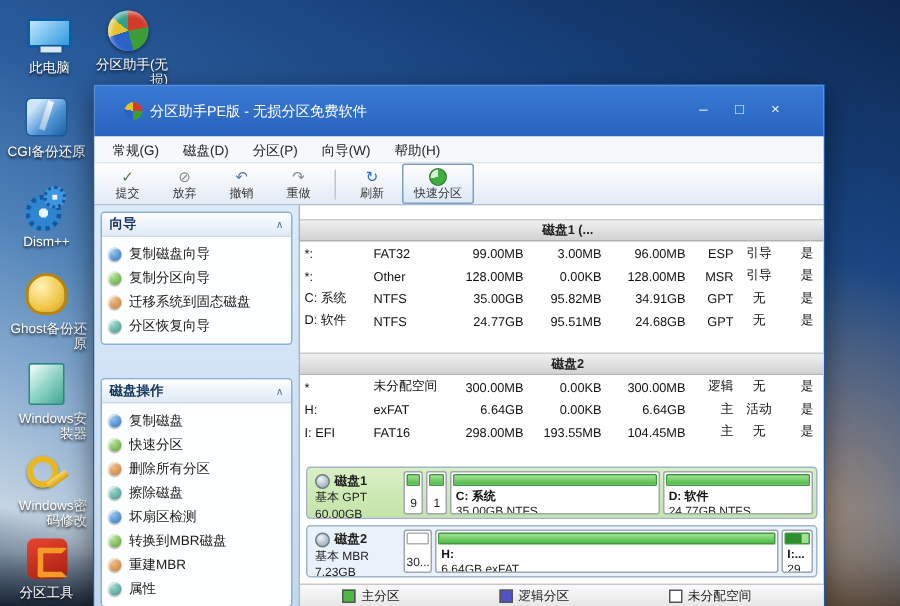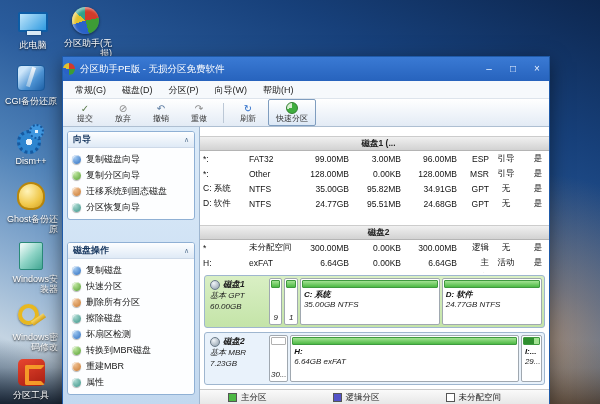--- a/index.html
+++ b/index.html
@@ -31,21 +31,21 @@
   .dg-5::before{content:"";width:22px;height:26px;border-radius:2px;border:1px solid #2a8a78;
      background:linear-gradient(135deg,#e4f6f2 10%,#8ed4c6 50%,#44a894);display:block;}
   .dg-6::before{content:"";width:13px;height:13px;border-radius:50%;border:4px solid #e8b820;position:absolute;left:3px;top:6px;
      box-shadow:0 1px 2px rgba(0,0,0,.5);}
   .dg-6::after{content:"";width:15px;height:5px;background:linear-gradient(#f8d868,#d4a017);position:absolute;right:1px;bottom:8px;transform:rotate(-35deg);}
   .dg-7::before{content:"";width:27px;height:27px;border-radius:5px;background:linear-gradient(160deg,#e8452f,#a81f12);display:block;}
   .dg-7::after{content:"";position:absolute;width:12px;height:12px;left:10px;top:9px;border:4px solid #f59a28;border-right-color:transparent;border-radius:2px;}
   
   .window{position:absolute;left:62px;top:56px;width:486px;height:348px;background:#f0f4f9;
     border:1px solid #1f5aa8;box-shadow:0 6px 18px rgba(0,0,0,.5);display:flex;flex-direction:column;}
-  .titlebar{height:24px;background:linear-gradient(#3a7ad4,#2763bd);display:flex;align-items:center;padding:0 0;gap:5px;flex:0 0 auto;}
+  .titlebar{height:34px;background:linear-gradient(#3a7ad4,#2763bd);display:flex;align-items:center;padding:0 20px;gap:5px;flex:0 0 auto;}
   .appico{width:12px;height:12px;border-radius:50%;flex:0 0 auto;
     background:conic-gradient(#d23b2a 0 25%,#3d9c35 25% 50%,#2a62c8 50% 78%,#e3c22c 78%);}
   .wtitle{flex:1;color:#fff;font-size:9.5px;white-space:nowrap;overflow:hidden;}
   .wctrls{display:flex;}
   .wbtn{width:24px;height:18px;color:#eaf2ff;font-size:10px;line-height:18px;text-align:center;cursor:default;}
   .menubar{height:17px;background:#f6f9fc;border-bottom:1px solid #dde4ec;display:flex;align-items:center;padding:0 4px;flex:0 0 auto;}
   .mitem{font-size:9px;color:#222;padding:0 8px;line-height:16px;}
   .toolbar{height:27px;background:linear-gradient(#ffffff,#e3ebf5);border-bottom:1px solid #aebfd2;display:flex;align-items:center;padding:0 4px;gap:2px;flex:0 0 auto;}
   .titem{width:36px;height:25px;display:flex;flex-direction:column;align-items:center;justify-content:center;}
   .tico{font-size:10px;line-height:11px;height:11px;}
@@ -78,21 +78,21 @@
   .plist{flex:1;overflow:hidden;}
   .gbar{height:13px;background:linear-gradient(#f0f0f0,#d2d2d2);border-top:1px solid #cccccc;border-bottom:1px solid #b4b4b4;
     font-size:8.5px;font-weight:bold;color:#222;line-height:12px;padding-left:8px;text-align:center;}
   .gbar.g0{margin-top:9px;}
   .gbar.g1{margin-top:14px;}
   .trow{height:15px;display:grid;grid-template-columns:46px 50px 56px 52px 56px 32px 28px 36px;align-items:center;}
   .tcell{font-size:8.5px;color:#111;padding:0 3px;white-space:nowrap;overflow:hidden;}
   .a-l{text-align:left}.a-r{text-align:right}.a-c{text-align:center}
   
   .maps{flex:0 0 auto;padding:2px 4px 0;}
-  .panel{height:53px;border:1px solid #9fb6cf;border-radius:3px;background:#e9f2fb;display:flex;padding:2px;gap:3px;margin-bottom:4px;box-sizing:border-box;font-style:italic;}
+  .panel{height:35px;border:1px solid #9fb6cf;border-radius:3px;background:#e9f2fb;display:flex;padding:2px;gap:3px;margin-bottom:4px;box-sizing:border-box;}
   .panel.sel{background:linear-gradient(#d9efc4,#c4e4a8);}
   .pinfo{width:56px;flex:0 0 auto;font-size:8px;line-height:11px;color:#222;padding:1px 0 0 3px;}
   .pl1{display:flex;align-items:center;gap:3px;font-weight:bold;font-size:8.5px;}
   .disk-ico{width:8px;height:8px;border-radius:50%;background:radial-gradient(circle at 35% 30%,#f0f4f8,#8a9aa8);border:1px solid #6a7a88;}
   .blocks{flex:1;display:flex;gap:2px;min-width:0;}
   .blk{background:#fff;border:1px solid #a0a8b0;border-radius:2px;min-width:0;overflow:hidden;display:flex;flex-direction:column;padding:1px;box-sizing:border-box;}
   .band{height:6px;flex:0 0 auto;border:1px solid #3f9a3f;border-radius:1px;background:linear-gradient(#a2e292,#4db944);margin-bottom:2px;}
   .blk.unallocated .band{border-color:#b0b0b0;background:#fff;}
   .blk.used .band{background:linear-gradient(90deg,#2f8f2f 0 68%,#a2e292 68%);}
   .blabel{font-size:8px;font-weight:bold;color:#111;line-height:10px;padding-left:2px;white-space:nowrap;}

